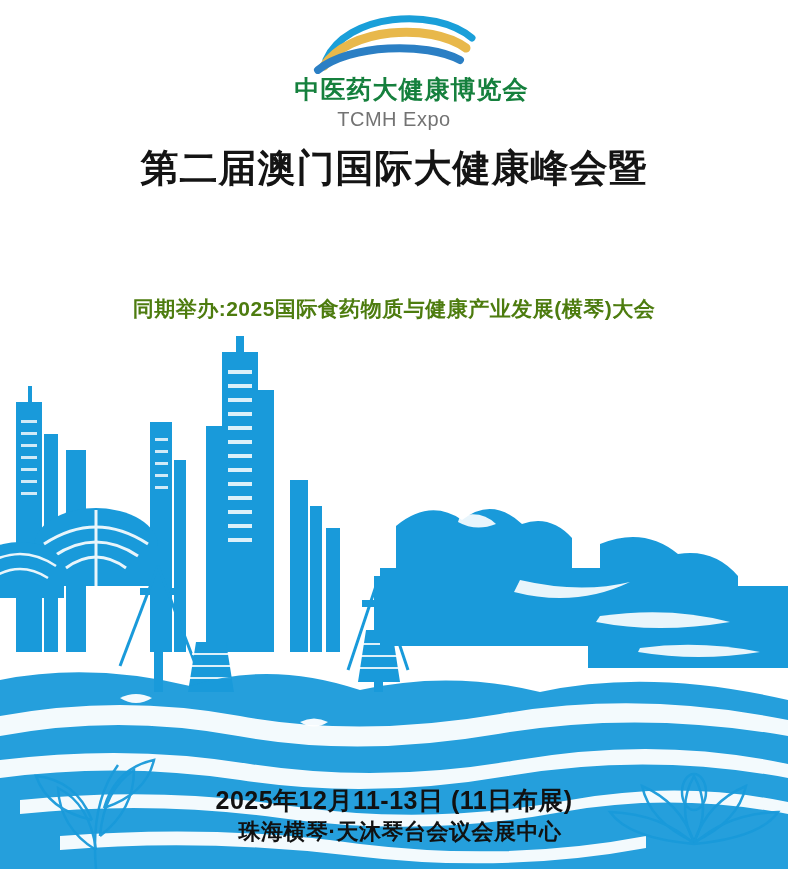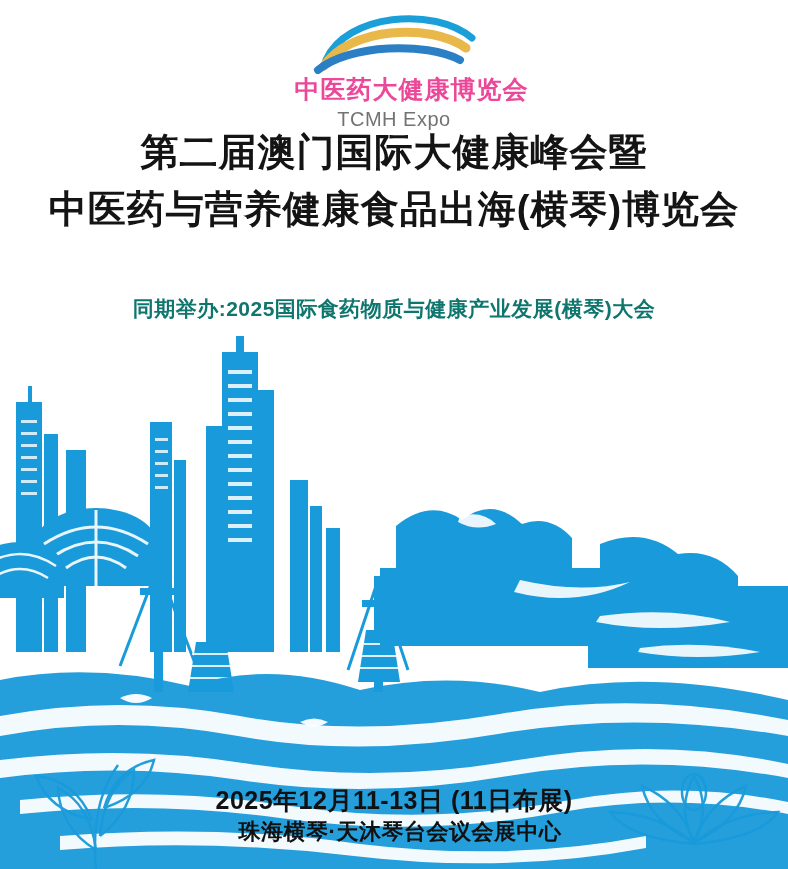--- a/index.html
+++ b/index.html
@@ -35,58 +35,58 @@
   .logo-mark {
     width: 200px;
     height: 70px;
     margin: 0 auto;
     display: block;
   }
   .logo-cn {
     margin-top: 2px;
     font-size: 25px;
     font-weight: bold;
-    color: #ec4899;
+    color: #15803d;
     letter-spacing: 1px;
     line-height: 1.1;
     padding-left: 35px;
   }
   .logo-en {
     margin-top: 4px;
     font-size: 20px;
     color: #737373;
     letter-spacing: 0.5px;
     line-height: 1.1;
   }
 
   
   .title-block {
     position: absolute;
-    top: 124px;
+    top: 140px;
     left: 0;
     width: 788px;
     text-align: center;
     z-index: 5;
   }
   .title-line {
     font-size: 38px;
     font-weight: bold;
     color: #141414;
     letter-spacing: 1px;
     line-height: 1.5;
   }
   .subtitle {
     position: absolute;
     top: 295px;
     left: 0;
     width: 788px;
     text-align: center;
     font-size: 21px;
     font-weight: bold;
-    color: #0f766e;
+    color: #4d7c0f;
     letter-spacing: 0.5px;
     z-index: 5;
   }
 
   
   .art {
     position: absolute;
     left: 0;
     top: 330px;
     width: 788px;
@@ -129,21 +129,20 @@
       <path d="M32 56 C 52 10, 140 2, 178 34" stroke="#1a9fd9" stroke-width="7" fill="none" stroke-linecap="round"></path>
       <path d="M30 62 C 54 24, 136 18, 172 44" stroke="#e8b84b" stroke-width="9" fill="none" stroke-linecap="round"></path>
       <path d="M24 66 C 56 40, 132 38, 166 56" stroke="#2b7fc4" stroke-width="8" fill="none" stroke-linecap="round"></path>
     </svg>
     <div class="logo-cn">中医药大健康博览会</div>
     <div class="logo-en">TCMH Expo</div>
   </div>
 
   <div class="title-block">
     <div class="title-line">第二届澳门国际大健康峰会暨</div>
-    <div class="title-line">中医药与营养健康食品出海(横琴)博览会</div>
   </div>
 
   <div class="subtitle">同期举办:2025国际食药物质与健康产业发展(横琴)大会</div>
 
   <svg class="art" viewBox="0 0 788 539" preserveAspectRatio="none">
 
     <g fill="#199ada">
       <rect x="222" y="22" width="36" height="300"></rect>
       <rect x="258" y="60" width="16" height="262"></rect>
       <rect x="206" y="96" width="16" height="226"></rect>

